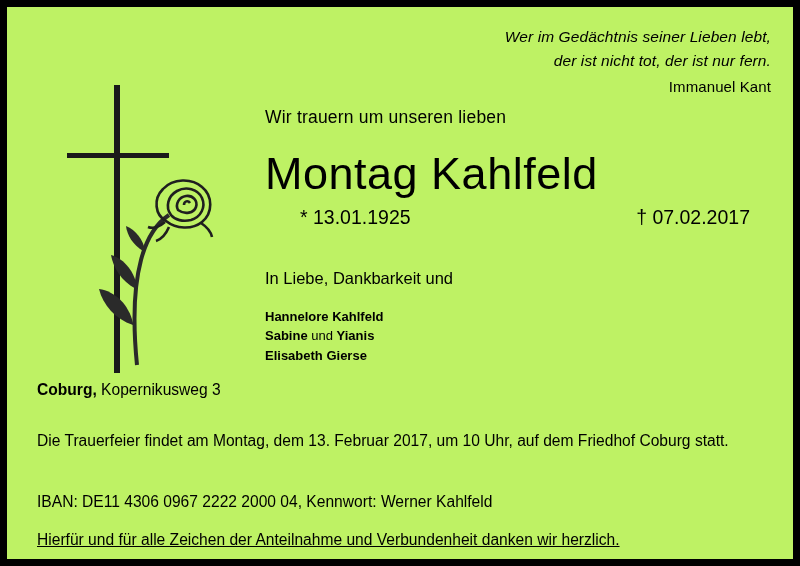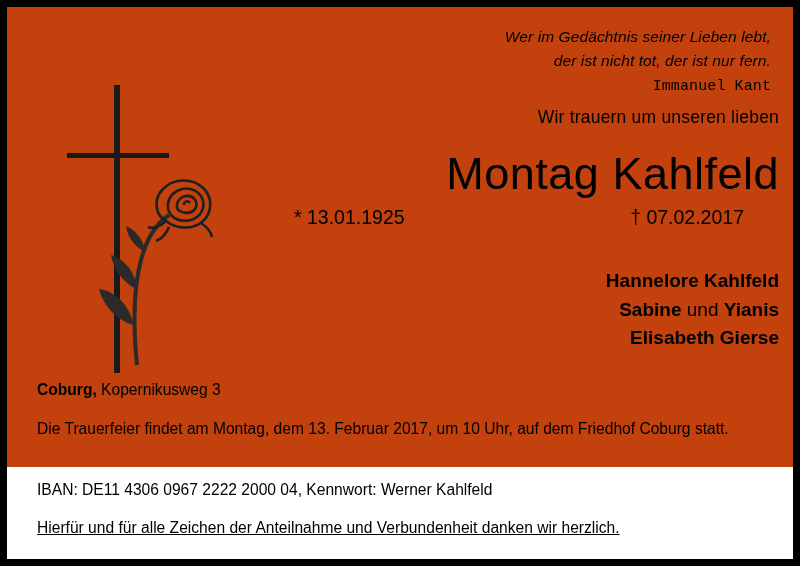--- a/index.html
+++ b/index.html
@@ -29,59 +29,58 @@
     width: 800px;
     height: 566px;
     border: 7px solid #000000;
     box-sizing: border-box;
   }
   .inner {
     position: absolute;
     left: 7px;
     top: 7px;
     width: 786px;
-    height: 460px;
-    background: #c2410c;
+    height: 552px;
+    background: #bef264;
     box-sizing: border-box;
   }
 
   
   .quote {
     position: absolute;
     right: 22px;
     top: 18px;
     text-align: right;
     font-style: italic;
     font-size: 15.5px;
     line-height: 1.55;
     letter-spacing: 0.1px;
   }
   .quote .author {
     font-style: normal;
     font-size: 15px;
     padding-top: 2px;
-    font-family: Liberation Mono, monospace;
   }
 
   
   .illustration {
     position: absolute;
     left: 22px;
     top: 68px;
     width: 220px;
     height: 300px;
   }
 
   
   .announce {
     position: absolute;
-    left: 252px;
+    left: 258px;
     top: 100px;
     width: 520px;
-    text-align: right;
+    text-align: left;
   }
   .mourn-line {
     font-size: 17.5px;
     letter-spacing: 0.2px;
   }
   .deceased-name {
     font-size: 45px;
     letter-spacing: 0.5px;
     margin-top: 20px;
     margin-bottom: 6px;
@@ -96,40 +95,40 @@
     font-size: 19.5px;
     padding: 0 5px;
     box-sizing: border-box;
   }
   .family-block {
     margin-top: 38px;
     font-size: 16.5px;
     line-height: 1.45;
   }
   .family-names {
-    margin-top: 4px;
+    margin-top: 16px;
     font-weight: bold;
-    font-size: 19px;
+    font-size: 13px;
     line-height: 1.5;
   }
   .family-names .normal {
     font-weight: normal;
   }
 
   
   .details {
     position: absolute;
     left: 30px;
     right: 26px;
     top: 372px;
     font-size: 15.6px;
     line-height: 1.45;
   }
   .details .place {
-    margin-bottom: 16px;
+    margin-bottom: 28px;
   }
   .details .place .city {
     font-weight: bold;
   }
   .details p {
     margin: 0 0 16px 0;
   }
   .details p:last-child {
     margin-bottom: 0;
     text-decoration: underline;
@@ -183,20 +182,21 @@
     </div>
 
     <div class="announce">
       <div class="mourn-line">Wir trauern um unseren lieben</div>
       <div class="deceased-name">Montag Kahlfeld</div>
       <div class="dates">
         <span>* 13.01.1925</span>
         <span>† 07.02.2017</span>
       </div>
       <div class="family-block">
+        <div>In Liebe, Dankbarkeit und</div>
         <div class="family-names">
           <div>Hannelore Kahlfeld</div>
           <div><span>Sabine</span><span class="normal"> und </span><span>Yianis</span></div>
           <div>Elisabeth Gierse</div>
         </div>
       </div>
     </div>
 
     <div class="details">
       <div class="place"><span class="city">Coburg,</span><span> Kopernikusweg 3</span></div>

